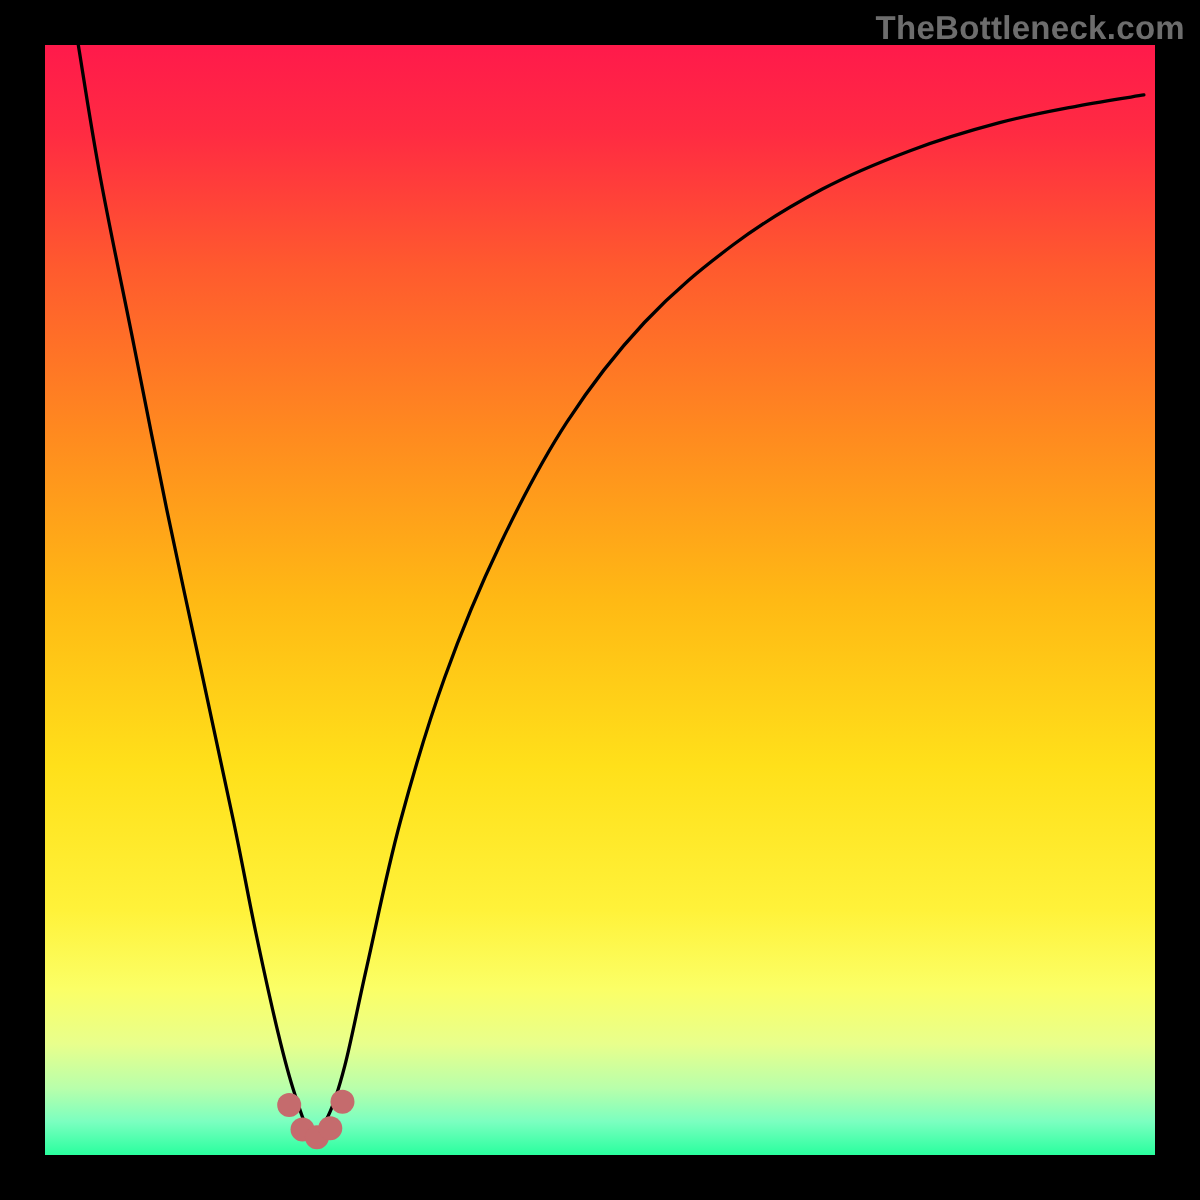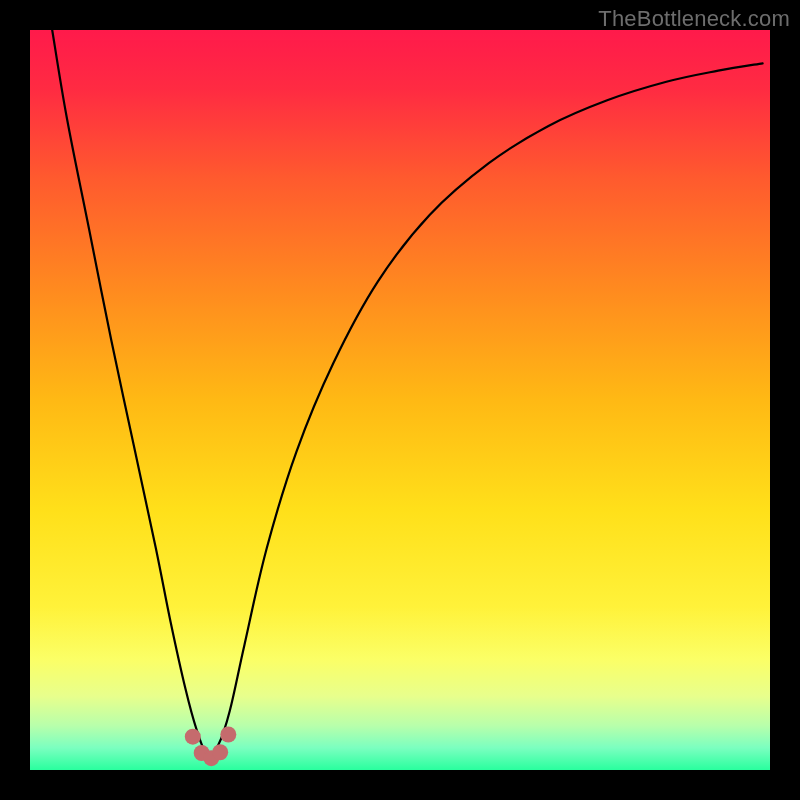--- a/index.html
+++ b/index.html
@@ -25,21 +25,21 @@
     top: 0;
     width: 740px;
     height: 740px;
   }
   .watermark {
     position: absolute;
     top: 6px;
     right: 10px;
     color: #6d6d6d;
     font-size: 22px;
-    font-weight: 400;
+    font-weight: 700;
     letter-spacing: 0.2px;
     z-index: 10;
   }
   svg { display: block; }
 </style>
 </head>
 <body>
 
 <div class="watermark">TheBottleneck.com</div>
 

